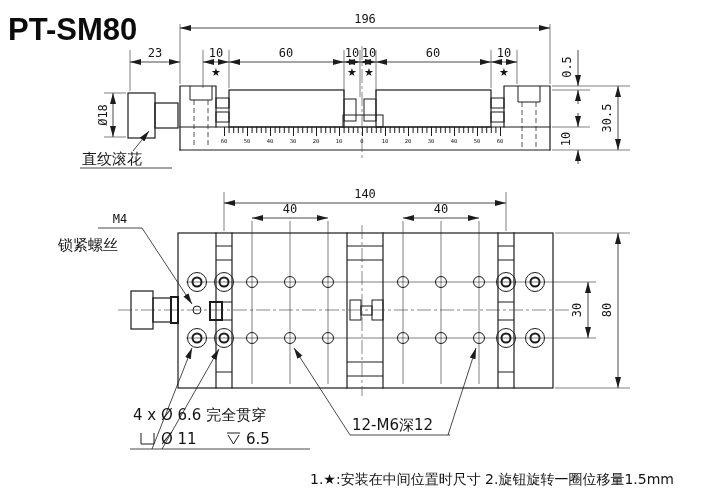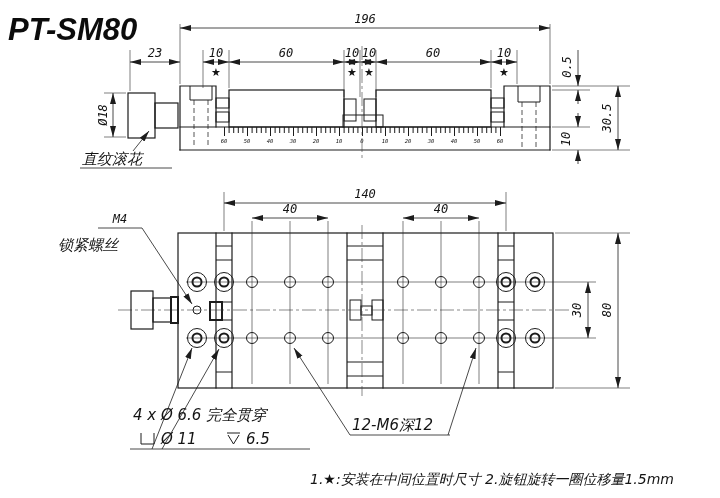--- a/index.html
+++ b/index.html
@@ -1,17 +1,17 @@
 <!DOCTYPE html>
 <html><head>
 <meta charset="utf-8">
 <style>
   html,body{margin:0;padding:0;background:#fff;}
   .sheet{position:relative;width:720px;height:498px;background:#ffffff;overflow:hidden;
-         font-family:"DejaVu Sans", sans-serif;font-style:italic;}
+         font-family:"DejaVu Sans", sans-serif;}
   svg{display:block;}
   .ln   {stroke:#1c1c1c;stroke-width:1.2;fill:none;stroke-linecap:square;}
   .md   {stroke:#1c1c1c;stroke-width:1;fill:none;}
   .thin {stroke:#2a2a2a;stroke-width:0.6;fill:none;}
   .dim  {stroke:#1c1c1c;stroke-width:0.8;fill:none;}
   .dash {stroke:#2a2a2a;stroke-width:0.8;fill:none;stroke-dasharray:5 3;}
   .cl   {stroke:#3a3a3a;stroke-width:0.6;fill:none;stroke-dasharray:14 3 3 3;}
   .bold {stroke:#1c1c1c;stroke-width:2;fill:none;}
   text.d   {font-family:"DejaVu Sans Mono", monospace;font-size:12px;fill:#141414;}
   text.s   {font-family:"DejaVu Sans", sans-serif;font-size:11px;fill:#141414;}

